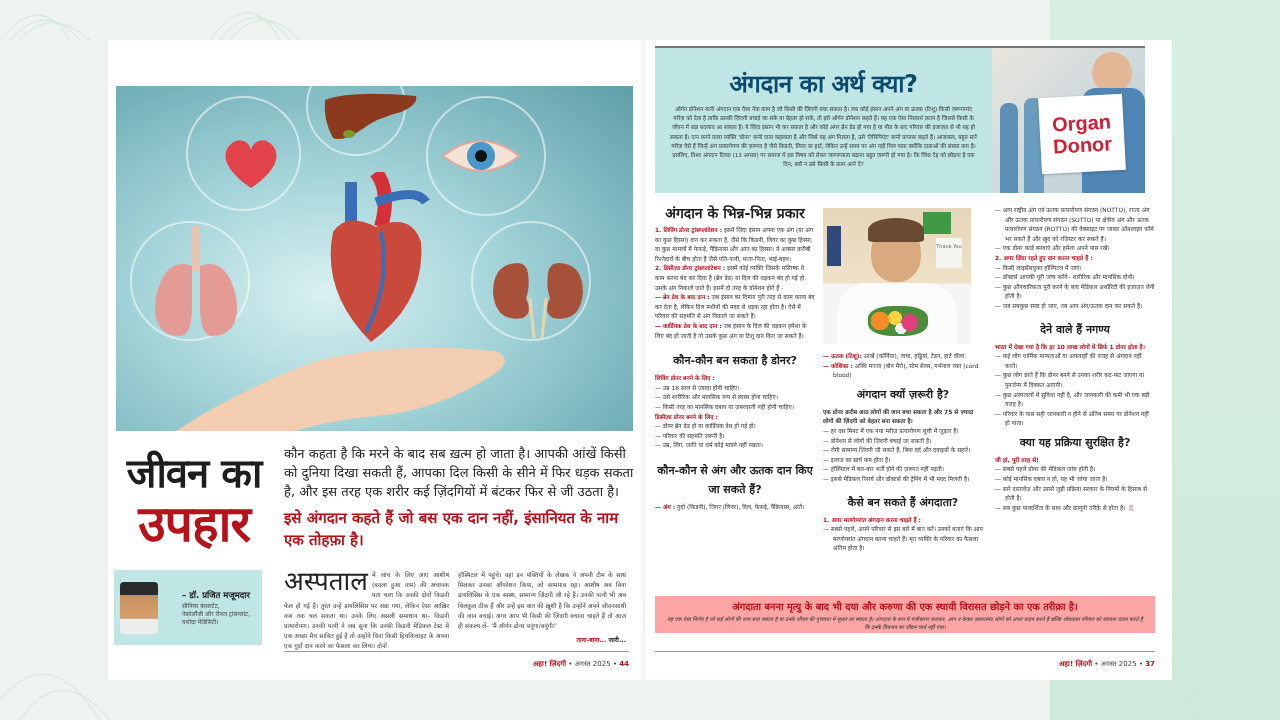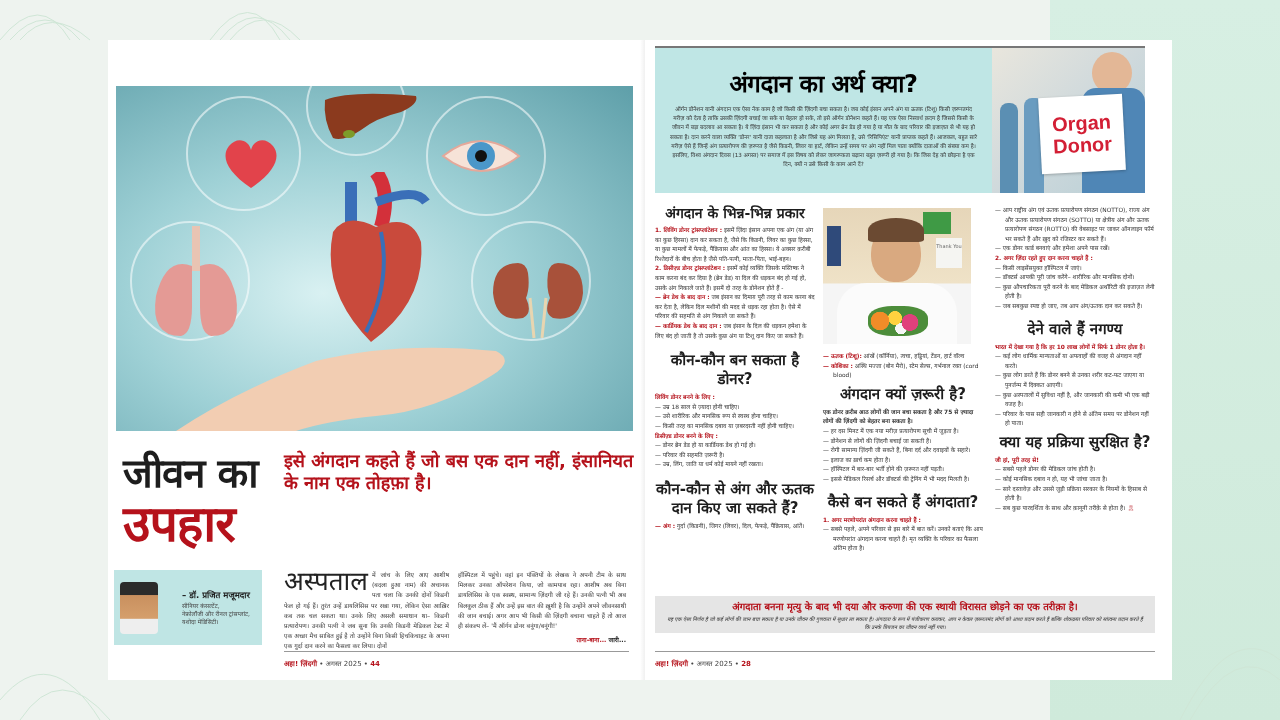--- a/index.html
+++ b/index.html
@@ -15,68 +15,68 @@
 
   .page { position: absolute; top: 40px; background: #fff; height: 640px; overflow: hidden; }
   .page-left { left: 108px; width: 537px; }
   .page-right { left: 645px; width: 527px; }
 
   
   .hero { position: absolute; left: 8px; top: 46px; width: 517px; height: 345px; background: radial-gradient(ellipse at 40% 60%, #d9f1f2 0%, #9fd1d6 45%, #5e9fa9 100%); overflow: hidden; }
   .hero .ring { position: absolute; border: 2px solid rgba(255,255,255,0.55); border-radius: 50%; }
   .hero .organ { position: absolute; }
 
-  .title-block { position: absolute; left: 15px; top: 410px; width: 160px; }
+  .title-block { position: absolute; left: 6px; top: 410px; width: 160px; text-align: center; }
   .title-line1 { font-family: "DejaVu Sans", sans-serif; font-weight: bold; font-size: 40px; color: #1d1d1d; line-height: 46px; letter-spacing: -1px; }
   .title-line2 { font-family: "DejaVu Sans", sans-serif; font-weight: bold; font-size: 50px; color: #b5121b; line-height: 56px; letter-spacing: -1px; }
 
   .intro { position: absolute; left: 176px; top: 404px; width: 350px; }
   .intro p { font-size: 13px; line-height: 19px; color: #222; }
-  .intro .highlight { margin-top: 6px; font-weight: bold; font-size: 18px; line-height: 22px; color: #b5121b; }
+  .intro .highlight { margin-top: 6px; font-weight: bold; font-size: 15px; line-height: 22px; color: #b5121b; }
 
   .author-box { position: absolute; left: 6px; top: 530px; width: 148px; height: 75px; background: #bfe5e4; display: flex; align-items: center; padding: 6px; gap: 24px; }
   .avatar { width: 38px; height: 52px; background: linear-gradient(180deg,#2b2b2b 0%,#2b2b2b 25%,#c9905f 26%,#d59f6c 70%,#eeeeee 71%); border-radius: 4px; flex: none; }
   .author-name { font-weight: bold; font-size: 8.5px; color: #1d1d1d; }
   .author-role { font-size: 6px; line-height: 8px; color: #444; margin-top: 2px; }
 
   .body-col { position: absolute; top: 530px; font-size: 6.2px; line-height: 10.2px; color: #333; text-align: justify; }
   .body-col1 { left: 176px; width: 165px; }
   .body-col2 { left: 350px; width: 168px; }
   .dropcap { font-size: 26px; line-height: 22px; float: left; margin-right: 4px; font-weight: normal; color: #222; }
   .cont { display: block; text-align: right; font-weight: bold; color: #b5121b; margin-top: 4px; }
   .cont .dark { color: #222; }
 
   .foot-rule { position: absolute; height: 1px; background: #999; top: 611px; }
-  .folio { position: absolute; top: 619px; font-size: 7px; color: #444; width: 100%; text-align: left; }
+  .folio { position: absolute; top: 619px; font-size: 7px; color: #444; width: 100%; text-align: right; }
   .folio .mag { color: #b5121b; font-weight: bold; }
   .folio .pg { color: #b5121b; font-weight: bold; }
 
   
   .top-banner { position: absolute; left: 10px; top: 6px; width: 337px; height: 147px; background: #bfe6e5; border-top: 2px solid #777; }
   .top-photo { position: absolute; left: 347px; top: 6px; width: 153px; height: 147px; background: linear-gradient(135deg,#e9e6dd 0%,#cfd9dc 50%,#b8cfd6 100%); border-top: 2px solid #777; overflow: hidden; }
-  .main-title { text-align: center; font-weight: bold; font-size: 24px; color: #000000; margin-top: 18px; letter-spacing: -0.5px; }
+  .main-title { text-align: center; font-weight: bold; font-size: 24px; color: #0c4a6e; margin-top: 18px; letter-spacing: -0.5px; }
   .banner-text { font-size: 5.6px; line-height: 9.2px; text-align: center; padding: 6px 14px 0 14px; color: #333; }
 
   .organ-sign { position: absolute; left: 48px; top: 48px; width: 84px; height: 76px; background: #fff; transform: rotate(-3deg); box-shadow: 0 1px 3px rgba(0,0,0,0.25); display: flex; flex-direction: column; align-items: center; justify-content: center; }
   .organ-sign span { font-weight: bold; font-size: 20px; color: #d31f35; line-height: 22px; font-family: "Liberation Sans", sans-serif; }
 
   .col { position: absolute; font-size: 5.9px; line-height: 9.6px; color: #333; }
   .col h2 { font-size: 14px; line-height: 18px; color: #1d1d1d; font-weight: bold; margin: 4px 0 4px 0; text-align: center; }
-  .col h2.big { font-size: 15px; line-height: 19px; }
+  .col h2.big { font-size: 11px; line-height: 19px; }
   .col .red { color: #b5121b; font-weight: bold; }
   .col .li { padding-left: 10px; text-indent: -10px; }
   .col p { margin: 0; }
 
   .col-a { left: 10px; top: 160px; width: 160px; }
   .col-b { left: 178px; top: 168px; width: 160px; }
   .col-c { left: 350px; top: 166px; width: 160px; }
 
   .woman-photo { width: 148px; height: 136px; background: linear-gradient(180deg,#e6d6b9 0%,#efe2c7 55%,#f5f5f5 56%); position: relative; margin-bottom: 8px; overflow: hidden; }
 
-  .bottom-banner { position: absolute; left: 10px; top: 556px; width: 500px; height: 37px; background: #e5e5e5; text-align: center; padding-top: 4px; }
+  .bottom-banner { position: absolute; left: 10px; top: 556px; width: 500px; height: 37px; background: #fca5a5; text-align: center; padding-top: 4px; }
   .bottom-banner .bb-title { font-weight: bold; font-size: 9.8px; color: #b5121b; }
   .bottom-banner .bb-text { font-size: 5.2px; line-height: 8px; font-style: italic; color: #333; margin-top: 2px; padding: 0 10px; }
 
   .crease { position: absolute; left: 640px; top: 40px; width: 10px; height: 640px; background: linear-gradient(90deg, rgba(0,0,0,0) 0%, rgba(0,0,0,0.06) 50%, rgba(0,0,0,0) 100%); }
 </style>
 </head>
 <body>
 
 <div class="bg-right"></div>
 <svg class="bg-curves" width="1280" height="720" viewBox="0 0 1280 720">
@@ -142,20 +142,21 @@
       <path d="M0 100 Q60 60 140 30 Q220 10 320 20 Q340 30 315 45 Q260 80 200 85 Q150 90 120 100 Z" fill="#f2cdb2"></path>
     </svg>
   </div>
 
   <div class="title-block">
     <div class="title-line1">जीवन का</div>
     <div class="title-line2">उपहार</div>
   </div>
 
   <div class="intro">
+    <p>कौन कहता है कि मरने के बाद सब ख़त्म हो जाता है। आपकी आंखें किसी को दुनिया दिखा सकती हैं, आपका दिल किसी के सीने में फिर धड़क सकता है, और इस तरह एक शरीर कई ज़िंदगियों में बंटकर फिर से जी उठता है।</p>
     <p class="highlight">इसे अंगदान कहते हैं जो बस एक दान नहीं, इंसानियत के नाम एक तोहफ़ा है।</p>
   </div>
 
   <div class="author-box">
     <div class="avatar"></div>
     <div>
       <div class="author-name">– डॉ. प्रजित मजूमदार</div>
       <div class="author-role">
         <div>सीनियर कंसल्टेंट,</div>
         <div>नेफ्रोलॉजी और रीनल ट्रांसप्लांट,</div>
@@ -269,15 +270,15 @@
     <p class="li">— <span>सब कुछ पारदर्शिता के साथ और क़ानूनी तरीक़े से होता है।</span> <span style="color:#b5121b">🎗</span></p>
   </div>
 
   <div class="bottom-banner">
     <div class="bb-title">अंगदाता बनना मृत्यु के बाद भी दया और करुणा की एक स्थायी विरासत छोड़ने का एक तरीक़ा है।</div>
     <div class="bb-text">यह एक ऐसा निर्णय है जो कई लोगों की जान बचा सकता है या उनके जीवन की गुणवत्ता में सुधार ला सकता है। अंगदाता के रूप में पंजीकरण कराकर, आप न केवल ज़रूरतमंद लोगों को आशा प्रदान करते हैं बल्कि शोकग्रस्त परिवार को सांत्वना प्रदान करते हैं कि उनके प्रियजन का जीवन व्यर्थ नहीं गया।</div>
   </div>
 
   <div class="foot-rule" style="left:10px;width:500px;"></div>
   <div class="folio" style="left:10px;width:500px;">
-    <span class="mag">अहा! ज़िंदगी</span><span> • </span><span>अगस्त 2025</span><span> • </span><span class="pg">28</span>
+    <span class="mag">अहा! ज़िंदगी</span><span> • </span><span>अगस्त 2025</span><span> • </span><span class="pg">37</span>
   </div>
 </div>
 
 </body></html>

